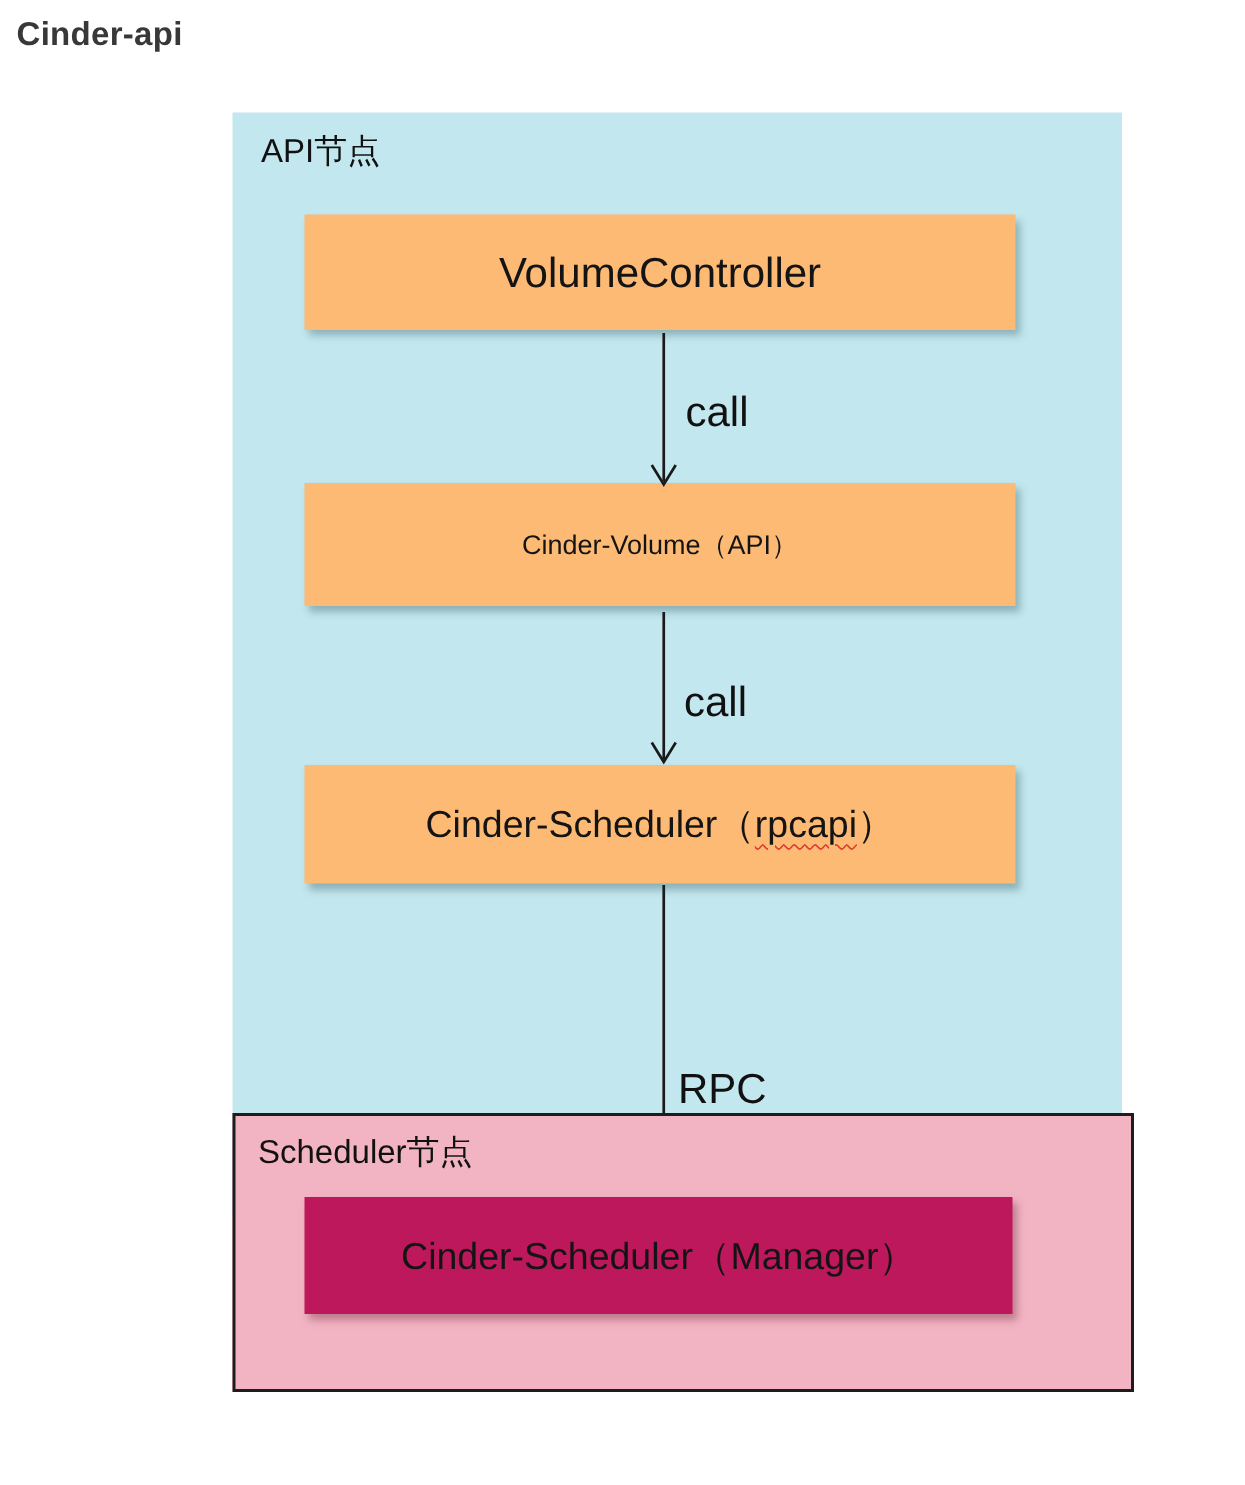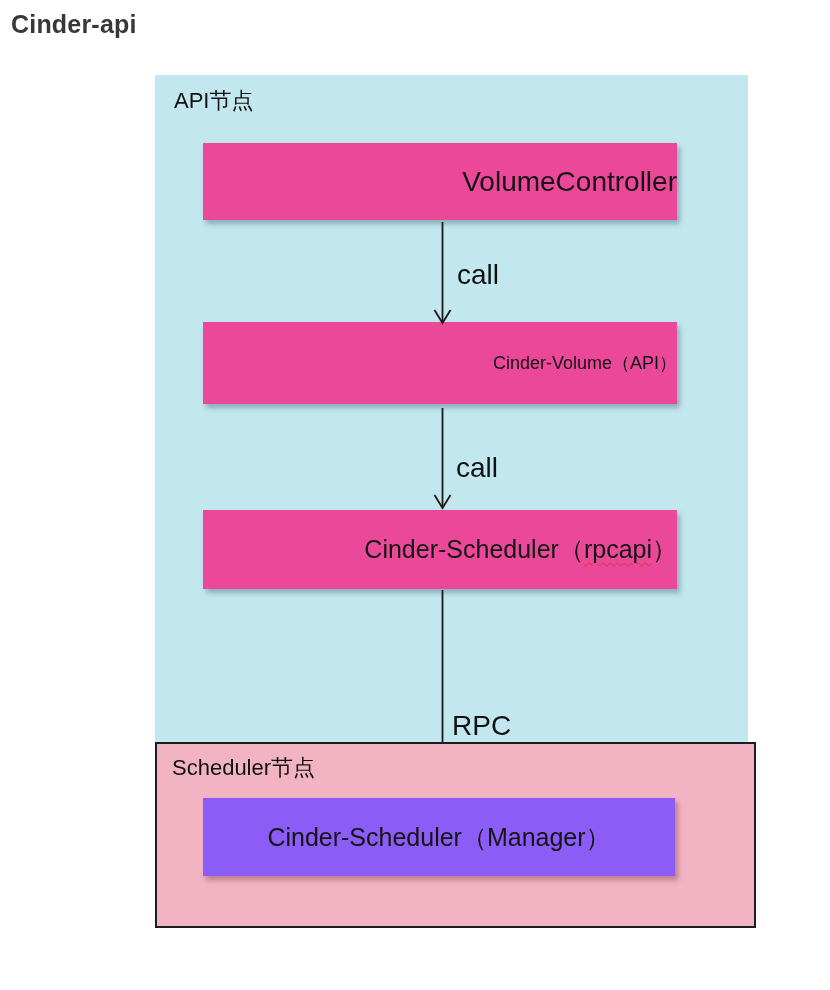--- a/index.html
+++ b/index.html
@@ -7,21 +7,21 @@
   body {
     width: 830px; height: 990px;
     position: relative;
     font-family: "Liberation Sans", "DejaVu Sans", sans-serif;
     overflow: hidden;
   }
   .canvas { position: absolute; inset: 0; }
 
   .title {
     position: absolute; left: 11px; top: 10px;
-    font-size: 25px; font-weight: bold; color: #383838;
+    font-size: 22px; font-weight: bold; color: #383838;
     letter-spacing: 0.2px;
   }
 
   
   .api-group {
     position: absolute; left: 155px; top: 75px;
     width: 593px; height: 735px;
     background: #c3e7ee;
   }
   .group-label {
@@ -30,23 +30,22 @@
   }
 
   
   .box {
     position: absolute;
     display: flex; align-items: center; justify-content: center;
     text-align: center;
     color: #141414;
   }
   .teal {
-    background: #ec4899;
+    background: #fdba74;
     box-shadow: 3px 4px 5px rgba(70, 110, 120, 0.45);
-    justify-content: flex-end;
   }
   .box1 { left: 48px; top: 68px;  width: 474px; height: 77px; font-size: 28px; }
   .box2 { left: 48px; top: 247px; width: 474px; height: 82px; font-size: 18px; }
   .box3 { left: 48px; top: 435px; width: 474px; height: 79px; font-size: 25px; }
 
   .squiggle {
     text-decoration: underline;
     text-decoration-style: wavy;
     text-decoration-color: #e03a2f;
     text-decoration-thickness: 1px;
@@ -55,21 +54,21 @@
 
   
   .sched-group {
     position: absolute; left: 155px; top: 742px;
     width: 601px; height: 186px;
     background: #f2b4c3;
     border: 2px solid #1d1d1d;
   }
   .sched-group .group-label { left: 15px; top: 9px; }
   .pinkbox {
-    background: #8b5cf6;
+    background: #be185d;
     box-shadow: 3px 4px 5px rgba(140, 70, 85, 0.5);
   }
   .box4 { left: 46px; top: 54px; width: 472px; height: 78px; font-size: 25px; }
 
   
   .arrows {
     position: absolute; inset: 0;
     pointer-events: none;
   }
   .arrow-label {

